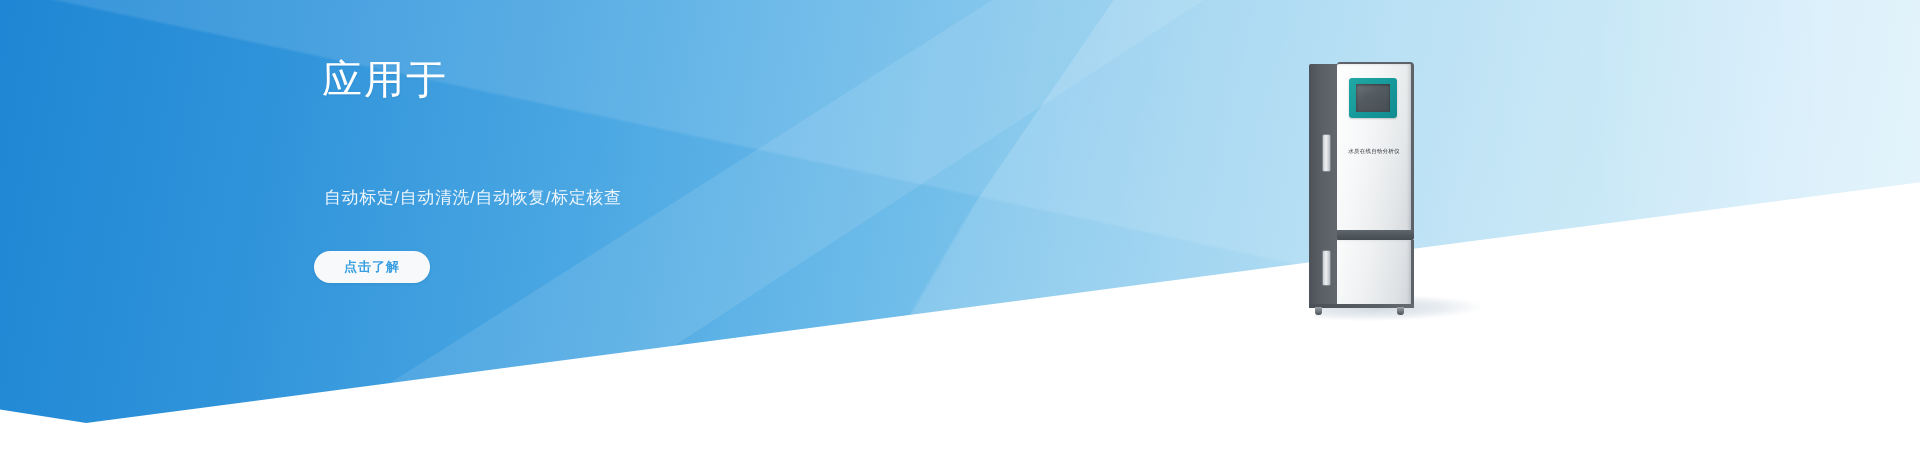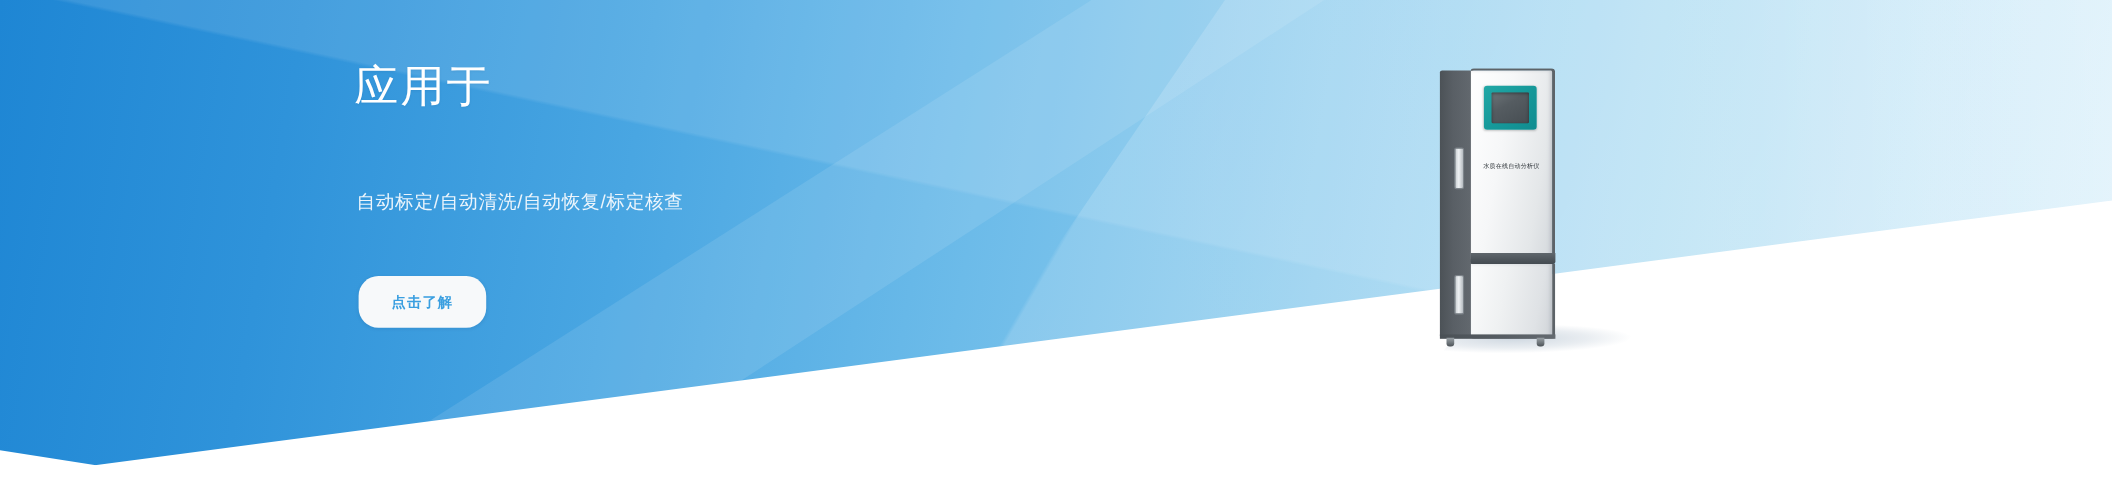--- a/index.html
+++ b/index.html
@@ -115,37 +115,37 @@
     line-height: 1.38;
     letter-spacing: 2px;
     font-weight: 400;
     white-space: nowrap;
     text-shadow: 0 1px 2px rgba(0,60,110,0.10);
   }
   .headline-line { display: block; text-align: center; }
 
   .subtitle {
     position: absolute;
-    top: 172px;
+    top: 186px;
     left: 2px;
     color: #f2f8fd;
     font-size: 17px;
     letter-spacing: 0.6px;
     font-weight: 400;
     white-space: nowrap;
     opacity: 0.97;
     text-align: center;
   }
 
   .cta-button {
     position: absolute;
     top: 251px;
-    left: 326px;
+    left: 314px;
     width: 116px;
-    height: 47px;
+    height: 32px;
     border-radius: 18px;
     background: #f7f9fa;
     border: none;
     color: #3a9fe0;
     font-size: 13px;
     letter-spacing: 1px;
     font-family: "Liberation Sans", "DejaVu Sans", sans-serif;
     font-weight: 700;
     cursor: pointer;
     box-shadow: 0 1px 3px rgba(0,50,95,0.10);

